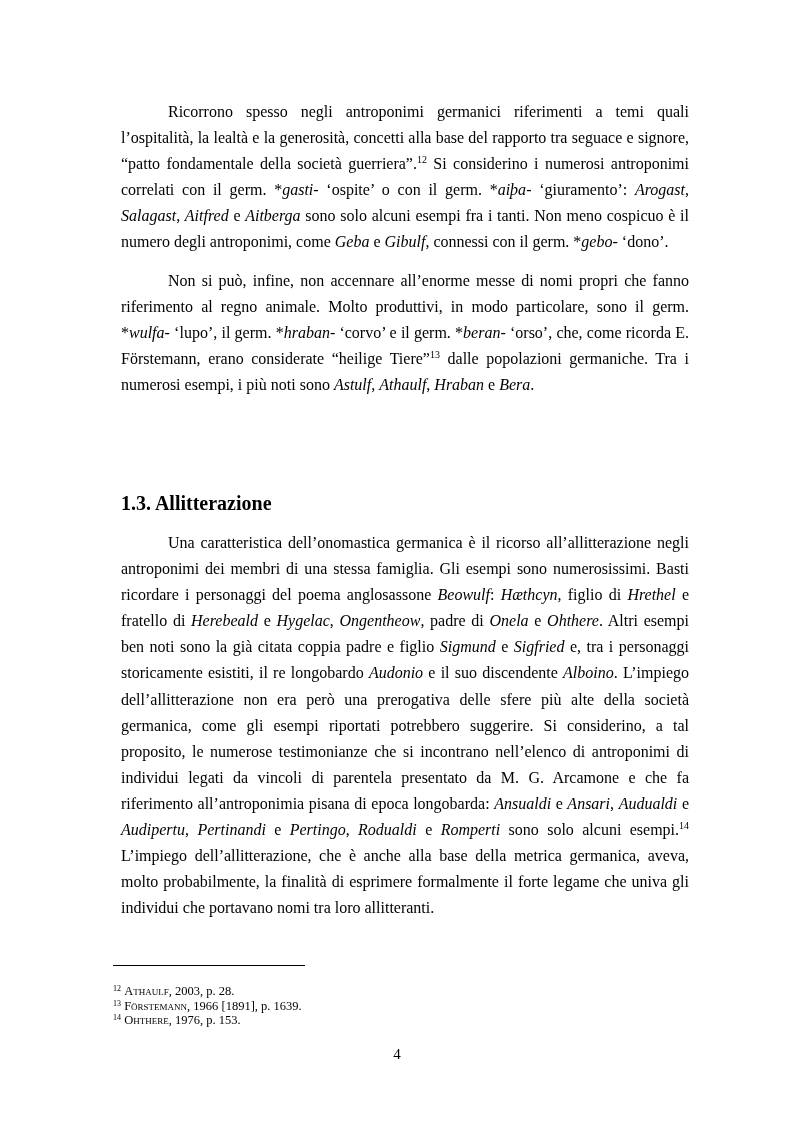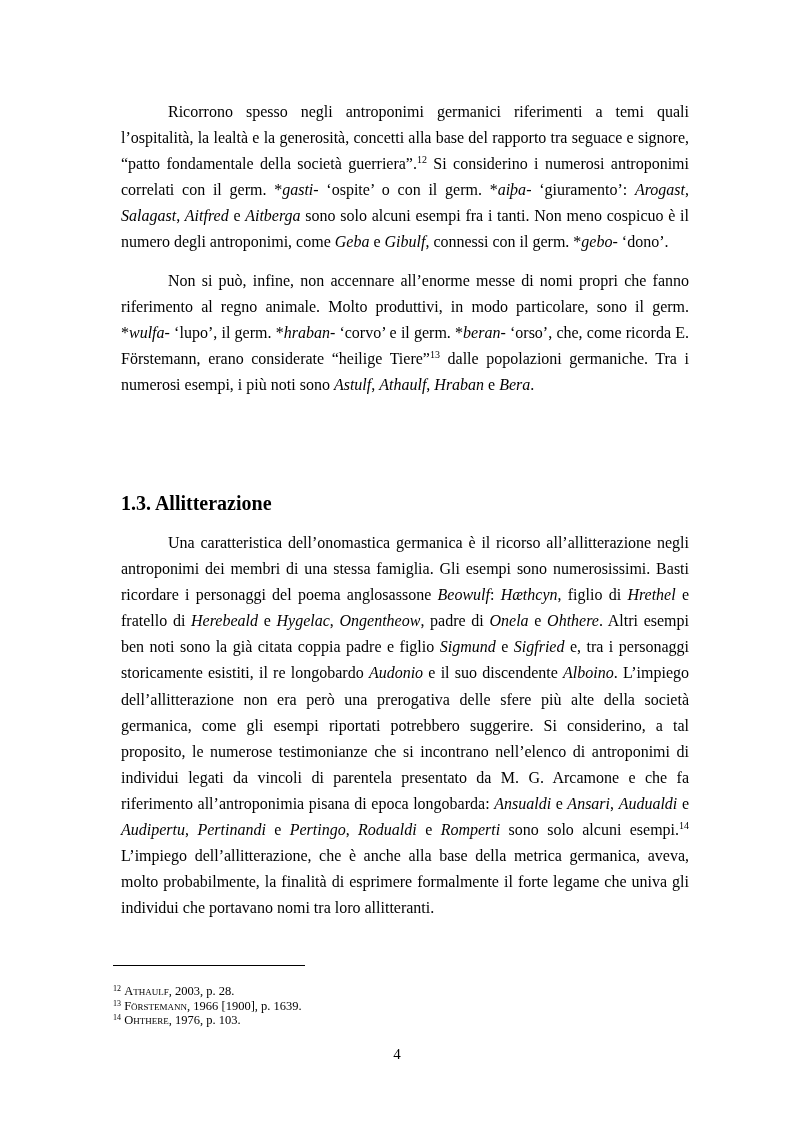--- a/index.html
+++ b/index.html
@@ -30,22 +30,22 @@
 
   <div class="fn-rule"></div>
 
   <div class="footnotes">
     <div class="fn">
       <sup>12</sup>
       <span class="sc">Athaulf</span><span>, 2003, p. 28.</span>
     </div>
     <div class="fn">
       <sup>13</sup>
-      <span class="sc">Förstemann</span><span>, 1966 [1900], p. 1639.</span>
+      <span class="sc">Förstemann</span><span>, 1966 [1891], p. 1639.</span>
     </div>
     <div class="fn">
       <sup>14</sup>
-      <span class="sc">Ohthere</span><span>, 1976, p. 103.</span>
+      <span class="sc">Ohthere</span><span>, 1976, p. 153.</span>
     </div>
   </div>
 
   <div class="page-num">4</div>
 </div>
 
 </body></html>

